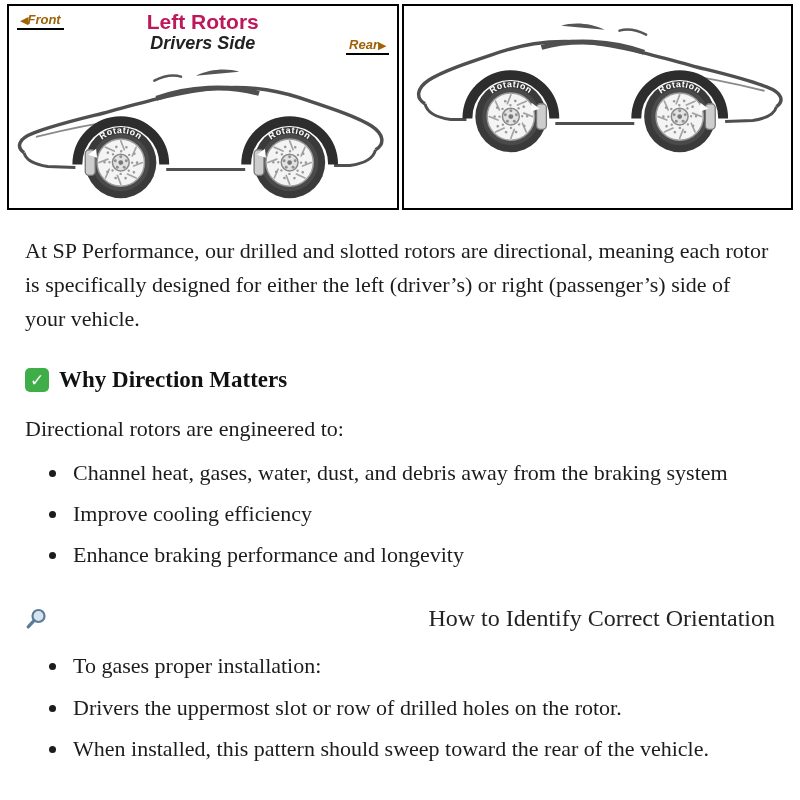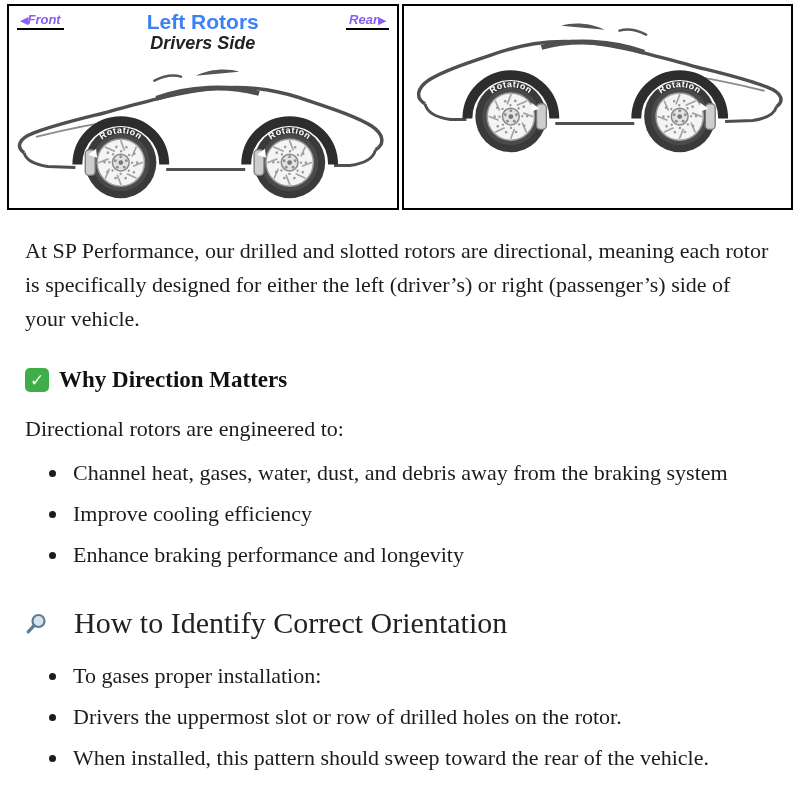--- a/index.html
+++ b/index.html
@@ -20,28 +20,28 @@
     border: 2px solid #000; background: #fff;
   }
   .panel-header {
     position: relative; height: 46px;
     font-family: "Liberation Sans", "DejaVu Sans", sans-serif;
   }
   .corner-label {
     position: absolute; top: 6px;
     font-weight: bold; font-style: italic; font-size: 13px;
     border-bottom: 2px solid #000; padding: 0 3px 1px 3px;
-    white-space: nowrap; color: #8b5cf6;
+    white-space: nowrap; color: #a16207;
   }
   .corner-label .arrow { font-style: normal; font-size: 11px; letter-spacing: -1px; }
   .corner-label.left  { left: 8px; }
-  .corner-label.right { right: 8px; }
+  .corner-label.right { right: 8px; margin-top: 25px; }
   .panel-title {
     text-align: center; font-weight: bold; font-size: 21px;
-    line-height: 1.05; padding-top: 5px; color: #3b82f6;
+    line-height: 1.05; padding-top: 5px; color: #be185d;
   }
   .panel-subtitle {
     text-align: center; font-weight: bold; font-style: italic;
     font-size: 18px; color: #222;
   }
   .car-svg { display: block; width: 100%; height: 156px; }
   .rot-text {
     font-family: "Liberation Sans", "DejaVu Sans", sans-serif;
     font-size: 9px; font-weight: bold; fill: #ffffff;
     text-anchor: middle; letter-spacing: 0.6px;
@@ -58,22 +58,22 @@
     display: inline-flex; align-items: center; justify-content: center;
     width: 24px; height: 24px; border-radius: 5px;
     background: #3fae49; color: #ffffff;
     font-family: "DejaVu Sans", sans-serif; font-size: 17px; font-weight: bold;
     flex: 0 0 auto;
   }
   .lead { margin: 14px 0 10px 0; }
   ul.bullets { margin: 10px 0 20px 0; padding-left: 44px; list-style: disc; }
   ul.bullets li { margin: 7px 0; padding-left: 4px; }
   .identify-heading {
-    display: flex; align-items: center; gap: 26px;
-    font-size: 30px; font-weight: normal; margin: 28px 0 12px 0; color: #222;
+    display: flex; align-items: center; gap: 10px;
+    font-size: 24px; font-weight: normal; margin: 28px 0 12px 0; color: #222; justify-content: space-between;
   }
   .magnifier { flex: 0 0 auto; }
 </style>
 </head>
 <body>
 
 <div class="diagram-wrap">
 
   <div class="panel">
     <div class="panel-header">

